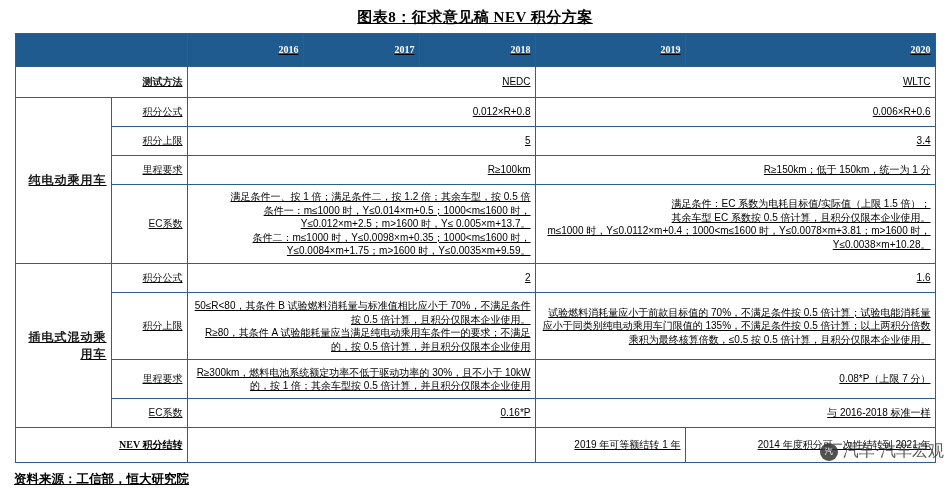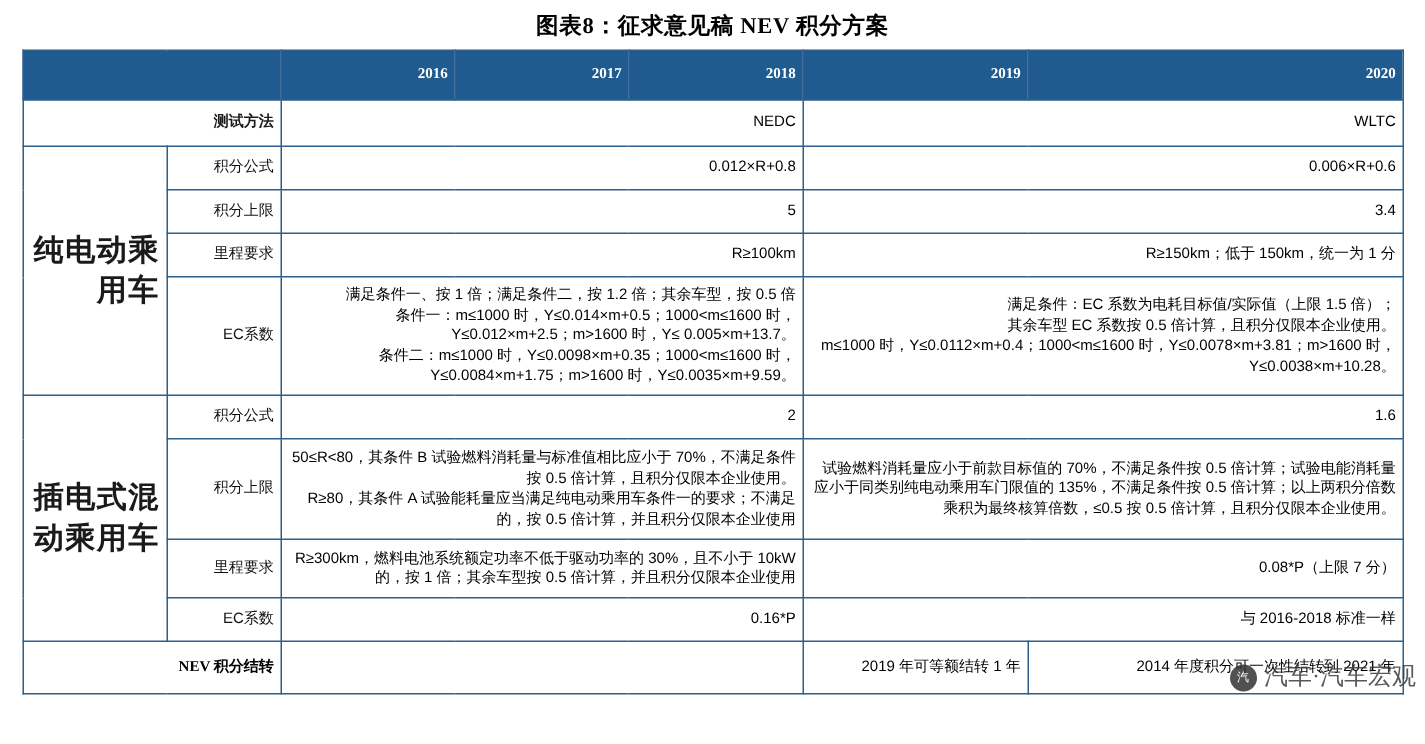--- a/index.html
+++ b/index.html
@@ -3,21 +3,21 @@
 <meta charset="utf-8">
 <style>
   html,body{margin:0;padding:0;}
   body{
     width:950px;height:496px;
     background:#ffffff;
     font-family:"Liberation Sans","DejaVu Sans",sans-serif;
     color:#000;
     overflow:hidden;
   }
-  .page{position:relative;width:950px;height:496px;box-sizing:border-box;}
+  .page{position:relative;width:950px;height:496px;box-sizing:border-box;text-decoration:underline;}
   .title{
     text-align:center;
     font-family:"Liberation Serif","DejaVu Serif",serif;
     font-size:15px;
     font-weight:bold;
     padding-top:8px;
     padding-bottom:6px;
     letter-spacing:0.5px;
   }
   table.main{
@@ -47,21 +47,21 @@
   .rowlabel{
     font-size:15px;
     font-weight:bold;
     color:#1a1a1a;
     text-align:left;
     padding-left:6px;
     font-family:"Liberation Serif","DejaVu Serif",serif;
     margin-top:34px;
   }
   .rowlabel.big{
-    font-size:20px;
+    font-size:12px;
     letter-spacing:1px;
   }
   .sublabel{
     font-size:10.5px;
     text-align:center;
     color:#111;
   }
   .cell-center{text-align:center;}
   .cell-left{text-align:left;}
   .small{font-size:9.2px;}
@@ -184,19 +184,20 @@
       <tr>
         <td colspan="2" class="nev-label" style="height:30px">NEV 积分结转</td>
         <td colspan="3" class="cell-center"></td>
         <td class="cell-left tiny">2019 年可等额结转 1 年</td>
         <td class="cell-left tiny">2014 年度积分可一次性结转到 2021 年</td>
       </tr>
 
     </tbody>
   </table>
 
+  <div class="source">资料来源：工信部，恒大研究院</div>
 
   <div class="watermark">
     <span class="wm-logo">汽</span>
     <span class="wm-text">汽车·汽车宏观</span>
   </div>
 
 </div>
 
 </body></html>

